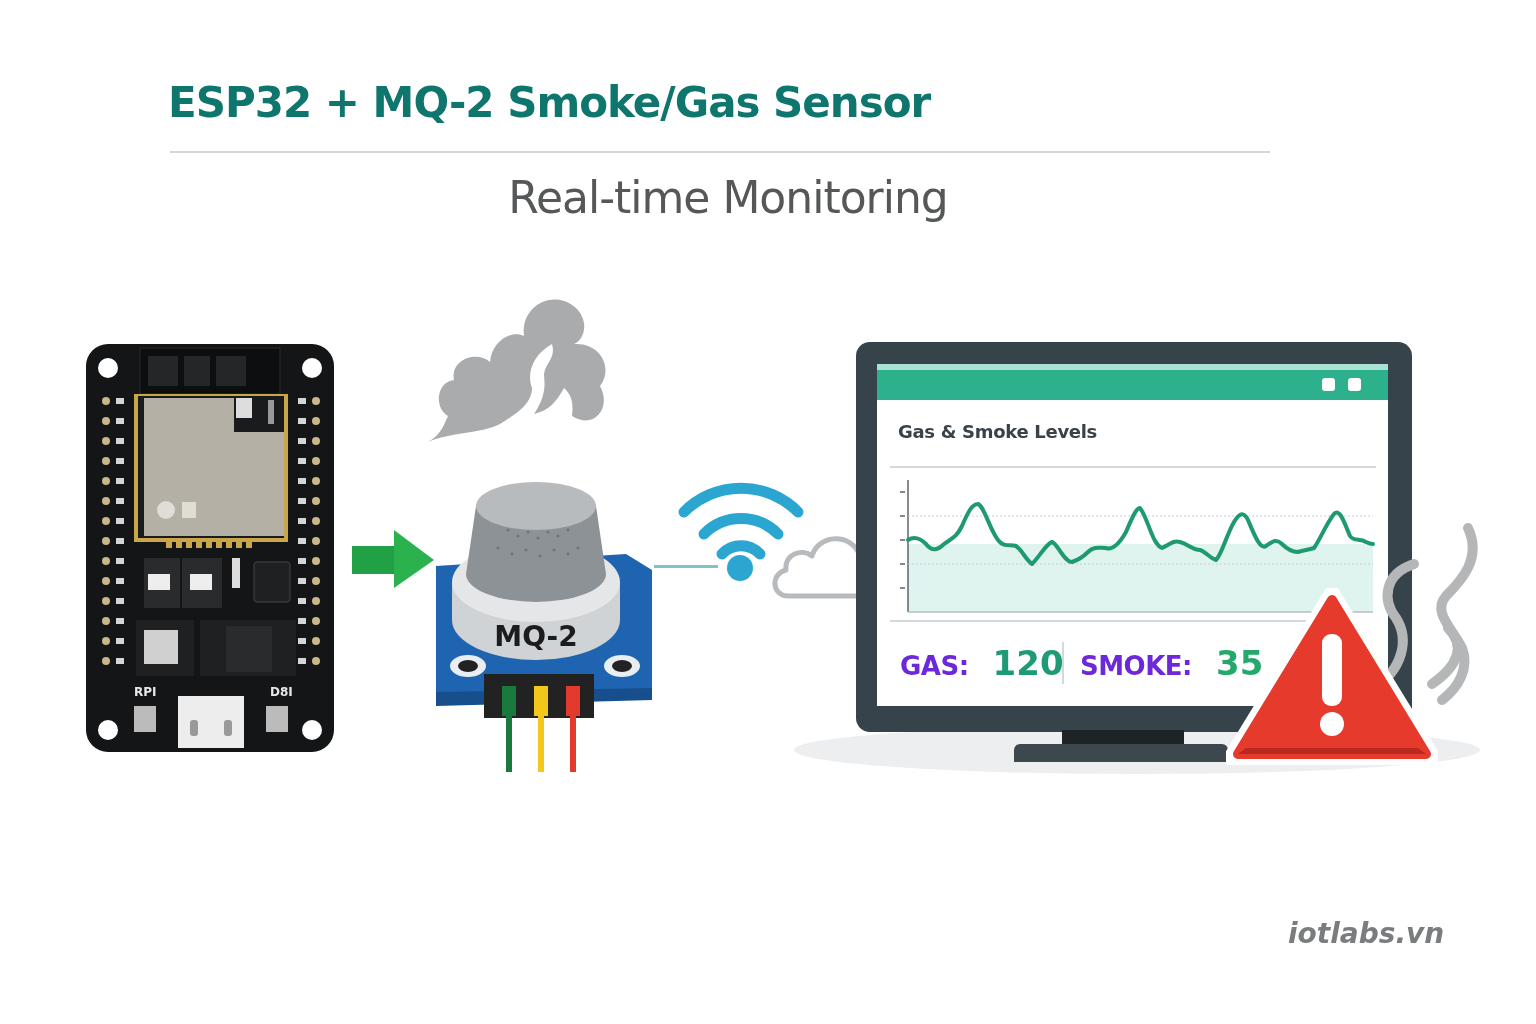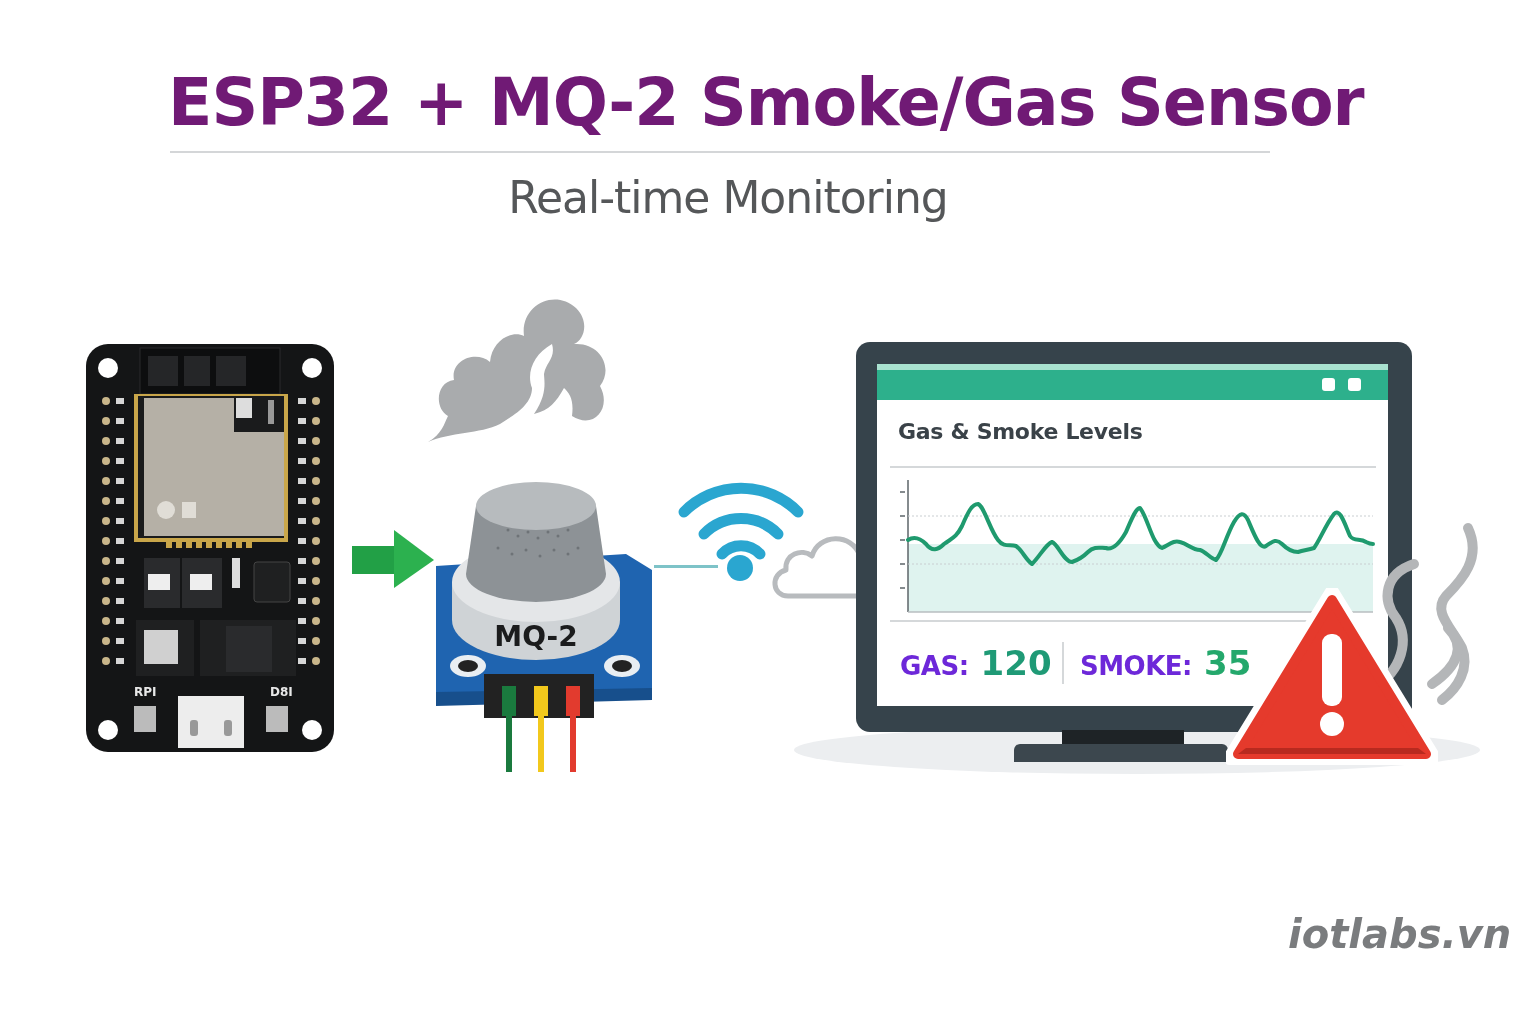--- a/index.html
+++ b/index.html
@@ -5,44 +5,44 @@
     html, body { margin: 0; padding: 0; }
     body {
       width: 1536px; height: 1024px; overflow: hidden; position: relative;
       background: #ffffff;
       font-family: "DejaVu Sans", "Liberation Sans", sans-serif;
     }
     .abs { position: absolute; }
     .title {
       left: 168px; top: 58px; width: 1110px; height: 90px;
       font-family: "DejaVu Sans", sans-serif; font-weight: bold;
-      font-size: 65px; letter-spacing: -1px; line-height: 90px;
-      color: #701a75; white-space: nowrap;
+      font-size: 42px; letter-spacing: -1px; line-height: 90px;
+      color: #0f766e; white-space: nowrap;
     }
     .title-rule { left: 170px; top: 151px; width: 1100px; height: 2px; background: #d4d6d8; }
     .subtitle {
       left: 468px; top: 168px; width: 520px; height: 60px;
       font-family: "DejaVu Sans", sans-serif; font-size: 44px; letter-spacing: -1px;
       line-height: 60px; color: #555759; white-space: nowrap; text-align: center;
     }
     .watermark {
       left: 1288px; top: 908px; width: 200px; height: 52px;
       font-family: "DejaVu Sans", sans-serif; font-style: italic; font-weight: bold;
-      font-size: 40px; line-height: 52px; color: #7a7c7e; white-space: nowrap;
+      font-size: 28px; line-height: 52px; color: #7a7c7e; white-space: nowrap;
     }
     svg text { font-family: "DejaVu Sans", sans-serif; }
     .screen-title {
-      left: 898px; top: 414px; height: 36px; font-size: 22px; font-weight: bold;
+      left: 898px; top: 414px; height: 36px; font-size: 18px; font-weight: bold;
       color: #3a4248; line-height: 36px; white-space: nowrap; letter-spacing: -0.3px;
     }
     .reading {
       top: 640px; height: 46px; line-height: 46px; white-space: nowrap; font-weight: bold;
     }
     .reading .lbl { font-size: 26px; color: #6d28d9; letter-spacing: -0.5px; }
-    .reading .val { font-size: 34px; color: #1f9a76; margin-left: 12px; }
+    .reading .val { font-size: 34px; color: #1f9a76; margin-left: 24px; }
   </style>
 </head>
 <body>
 
 <div class="abs title">ESP32 + MQ-2 Smoke/Gas Sensor</div>
 <div class="abs title-rule"></div>
 <div class="abs subtitle">Real-time Monitoring</div>
 
 <svg class="abs" style="left:86px;top:344px" width="250" height="410" viewBox="0 0 250 410">
   <rect x="0" y="0" width="248" height="408" rx="22" fill="#141516"></rect>

